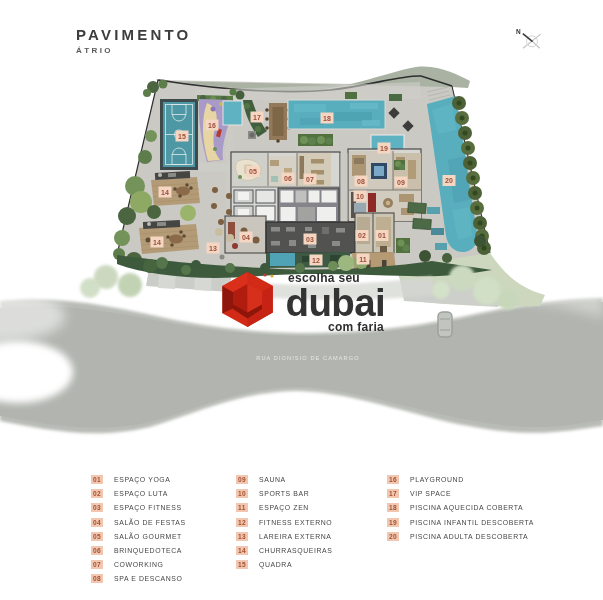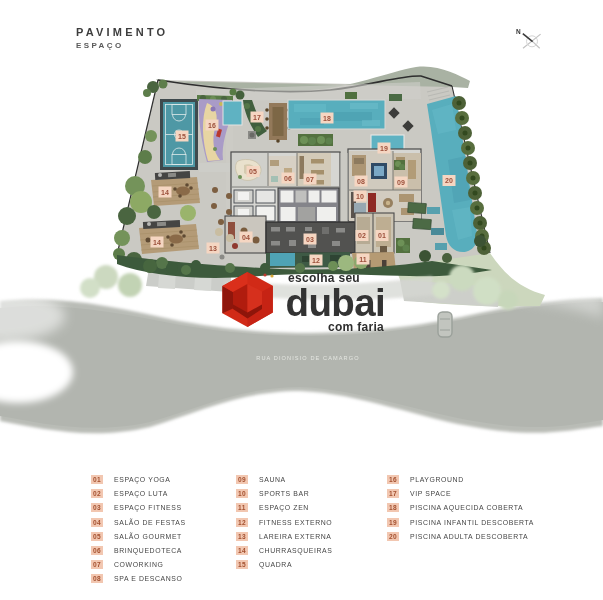--- a/index.html
+++ b/index.html
@@ -1,30 +1,30 @@
 <!DOCTYPE html>
 <html><head>
 <meta charset="utf-8">
 <style>
   html,body{margin:0;padding:0;}
   body{width:603px;height:600px;background:#fff;font-family:"Liberation Sans",sans-serif;overflow:hidden;position:relative;}
   .hdr{position:absolute;left:76px;top:26px;}
-  .hdr .t1{font-size:11px;font-weight:bold;color:#3d3d3d;letter-spacing:3.2px;}
+  .hdr .t1{font-size:15px;font-weight:bold;color:#3d3d3d;letter-spacing:3.2px;}
   .hdr .t2{font-size:8px;font-weight:bold;color:#5a5a5a;letter-spacing:2.4px;margin-top:3px;}
   .legend{position:absolute;left:0;top:470px;width:603px;font-size:6.9px;color:#454545;}
   .lg-item{position:absolute;white-space:nowrap;letter-spacing:0.6px;}
   .chip{display:inline-block;width:12px;height:9px;background:#f2c7b1;color:#a3502f;font-size:6.6px;font-weight:bold;text-align:center;line-height:9.5px;letter-spacing:0.4px;margin-right:11px;vertical-align:middle;}
   .lg-txt{vertical-align:middle;}
 </style>
 </head>
 <body>
 
 <div class="hdr">
   <div class="t1">PAVIMENTO</div>
-  <div class="t2">ESPAÇO</div>
+  <div class="t2">ÁTRIO</div>
 </div>
 
 <svg style="position:absolute;left:505px;top:22px" width="55" height="35" viewBox="0 0 55 35">
   <text x="11" y="12" font-size="6.5" font-weight="bold" fill="#333">N</text>
   <line x1="18" y1="26.3" x2="35.6" y2="12.1" stroke="#c2c2c2" stroke-width="1.2"></line>
   <line x1="27.4" y1="19.4" x2="34.7" y2="26.3" stroke="#c2c2c2" stroke-width="1.2"></line>
   <circle cx="27" cy="19.3" r="5.5" fill="none" stroke="#d5d5d5" stroke-width="1"></circle>
   <line x1="17.8" y1="11.7" x2="27.6" y2="19.6" stroke="#3a3a3a" stroke-width="1.6"></line>
 </svg>
 

